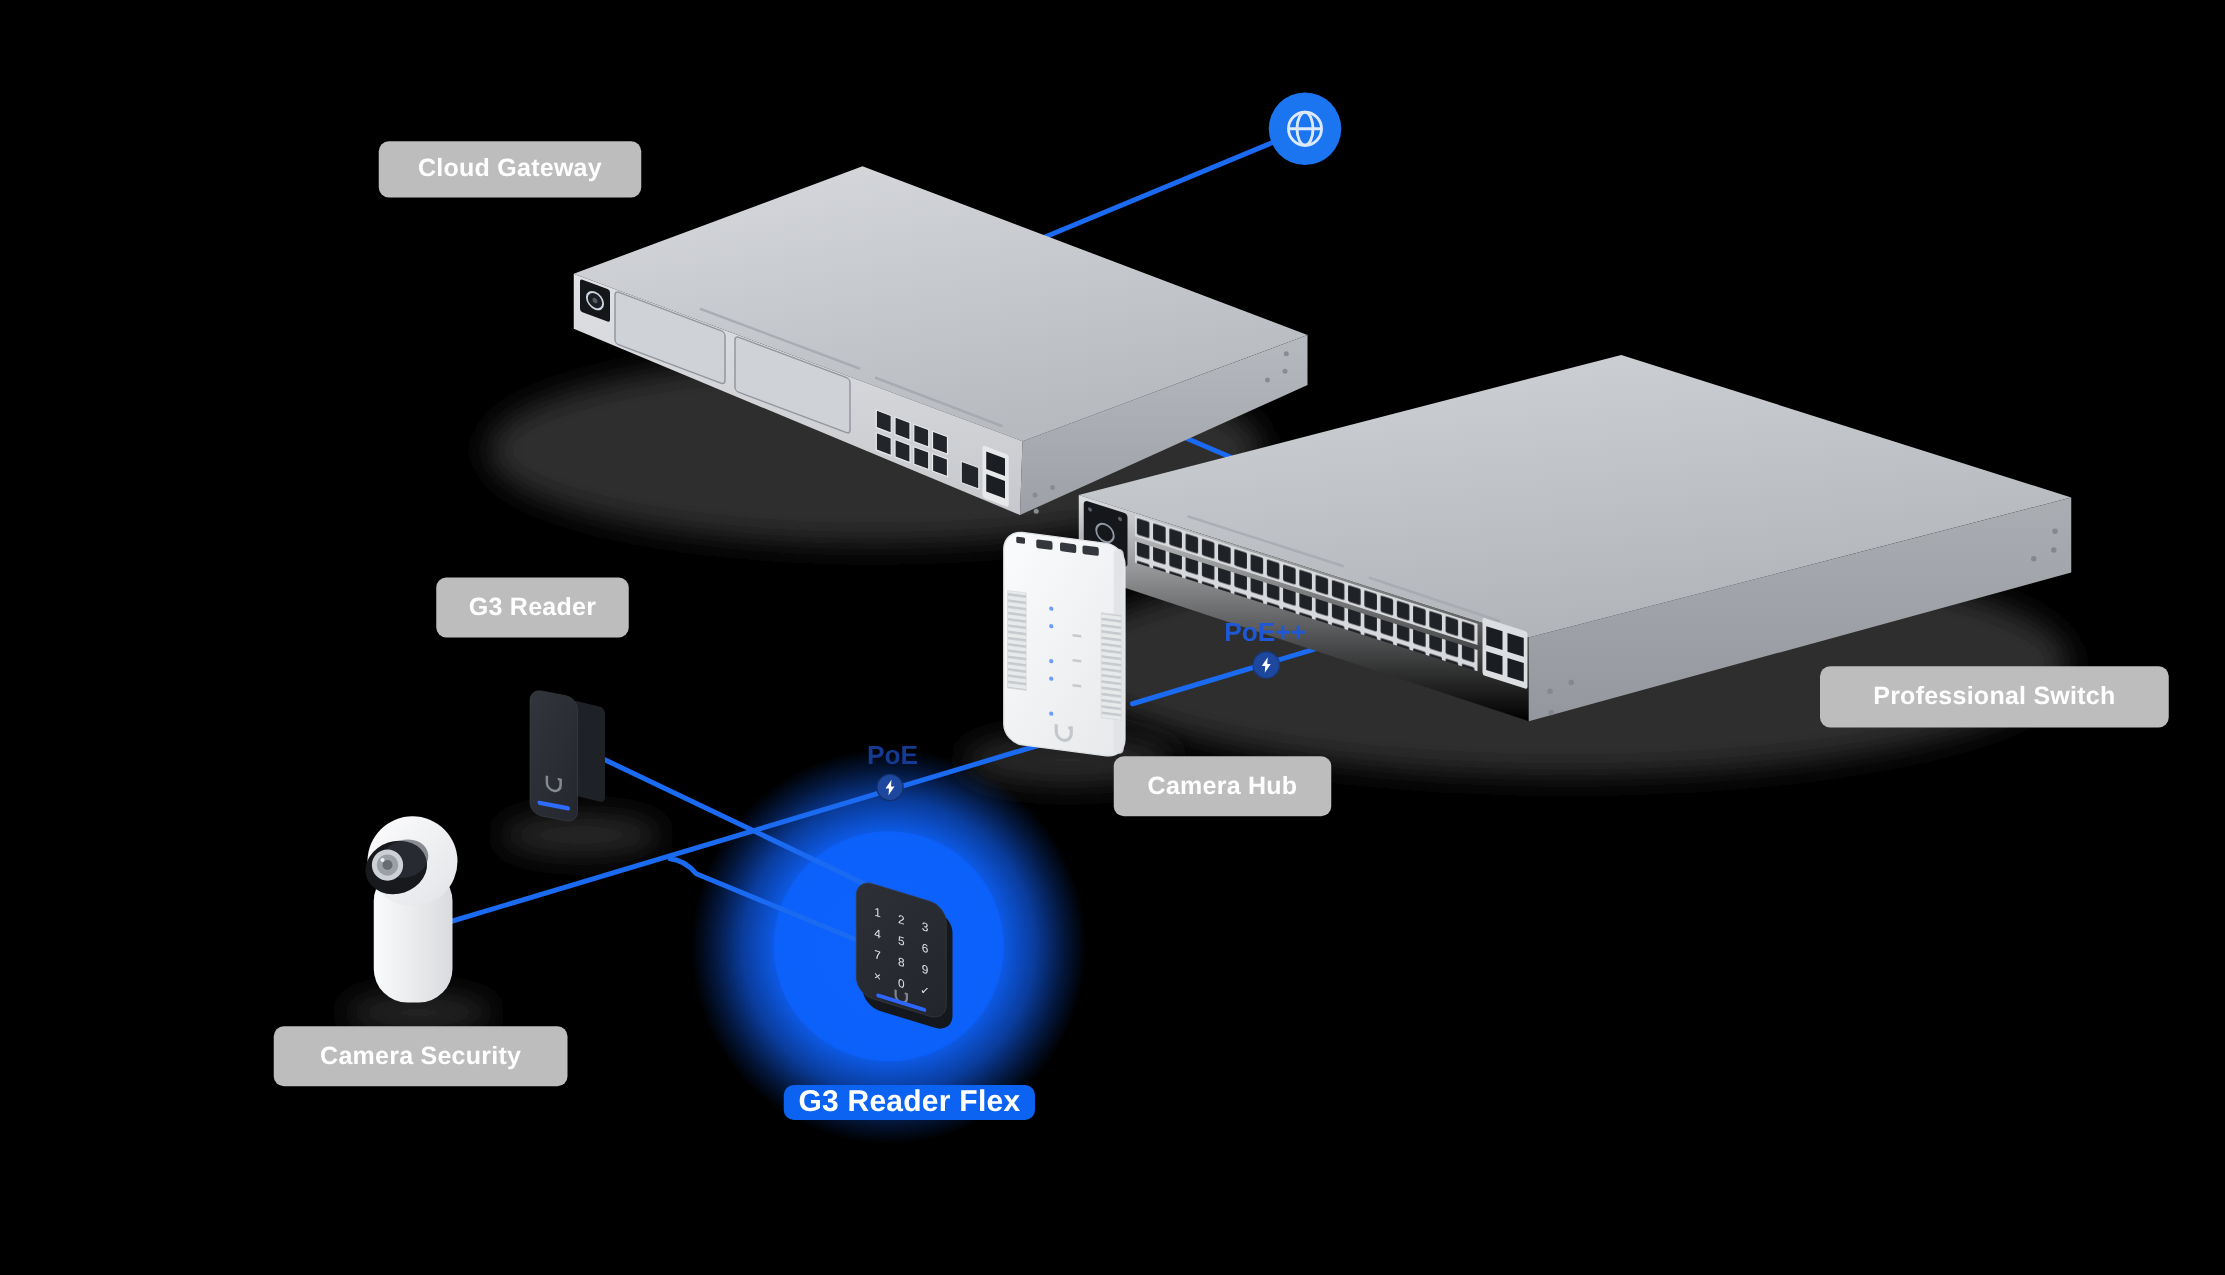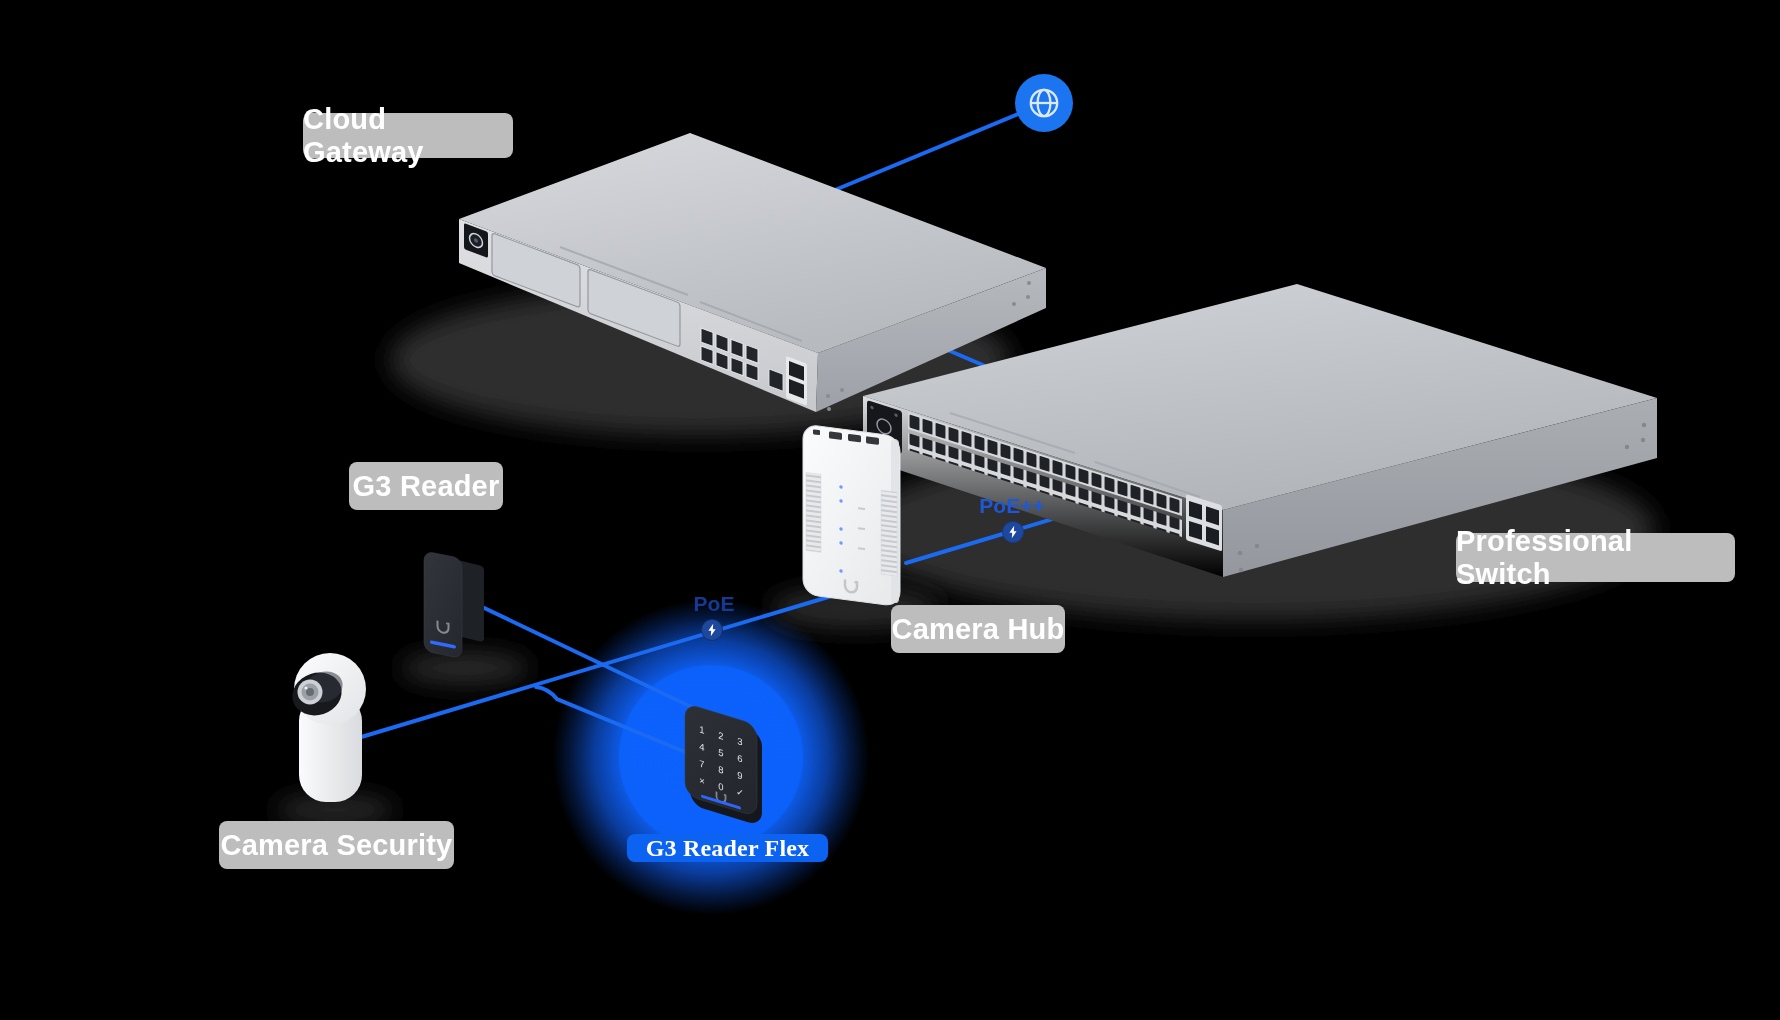--- a/index.html
+++ b/index.html
@@ -1,20 +1,20 @@
 <!DOCTYPE html>
 <html><head>
 <meta charset="utf-8">
 <style>
   html,body{margin:0;padding:0;background:#000;}
   .stage{position:relative;width:1780px;height:1020px;background:#000;overflow:hidden;
          font-family:"Liberation Sans", sans-serif;}
   .stage svg{position:absolute;left:0;top:0;}
   .chip{position:absolute;display:flex;align-items:center;justify-content:center;
-        background:#bdbdbd;color:#fff;font-weight:700;font-size:29px;border-radius:8px;
+        background:#bdbdbd;color:#fff;font-weight:700;font-size:20px;border-radius:8px;
         letter-spacing:.2px;user-select:none;}
   .chip--selected{background:#0c63f2;font-size:24px;}
   .svg-label{font-family:"Liberation Sans", sans-serif;font-weight:700;}
   .kp{font-family:"Liberation Sans", sans-serif;font-size:9.5px;fill:#dfe2e7;}
 </style>
 </head>
 <body>
 
 <div class="stage">
 
@@ -302,17 +302,17 @@
 </div>
 <div class="chip" style="left:891px;top:605px;width:174px;height:48px;">
   <span>Camera Hub</span>
 </div>
 <div class="chip" style="left:1428px;top:533px;width:279px;height:49px;margin-left:28px;">
   <span>Professional Switch</span>
 </div>
 <div class="chip" style="left:219px;top:821px;width:235px;height:48px;">
   <span>Camera Security</span>
 </div>
-<div class="chip chip--selected" style="left:627px;top:834px;width:201px;height:28px;font-family:Liberation Serif, serif;">
+<div class="chip chip--selected" style="left:627px;top:868px;width:201px;height:28px;">
   <span>G3 Reader Flex</span>
 </div>
 
 </div>
 
 </body></html>

